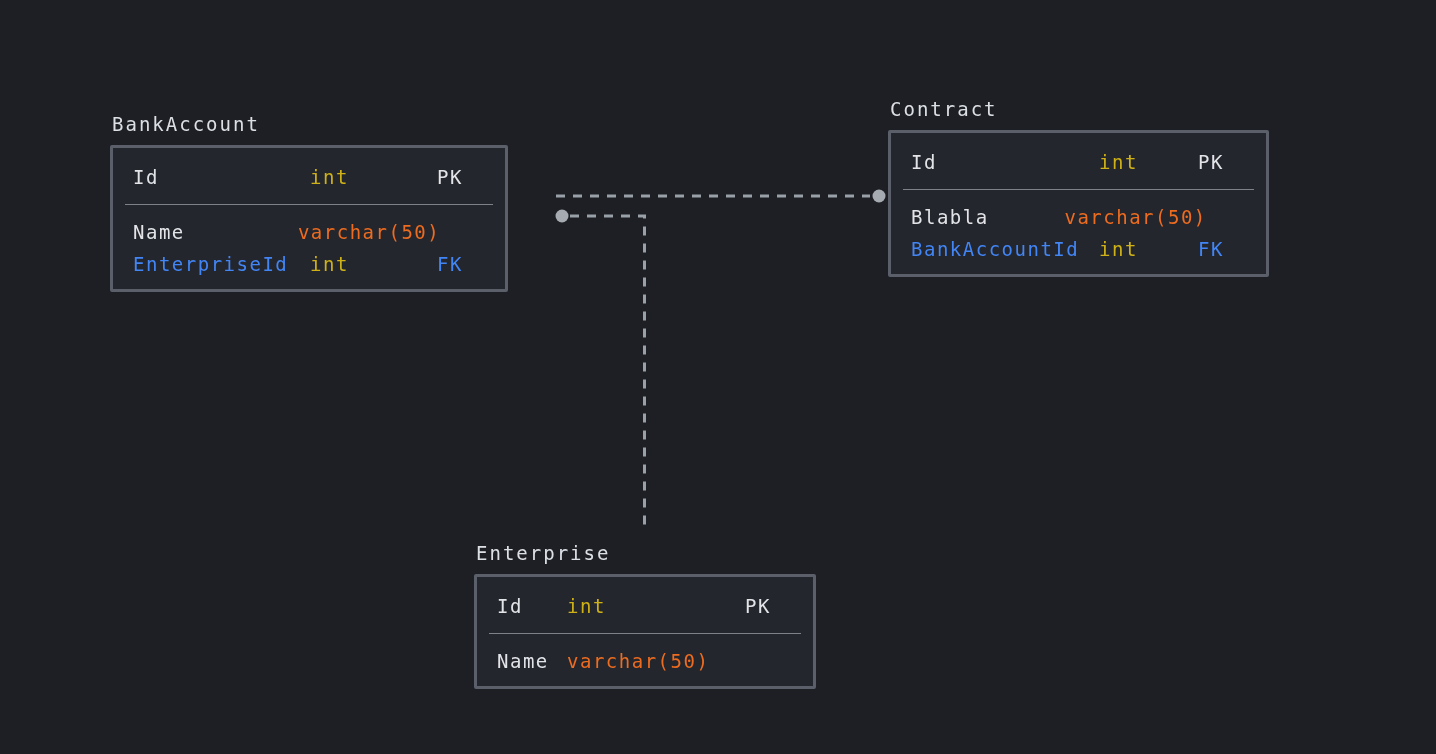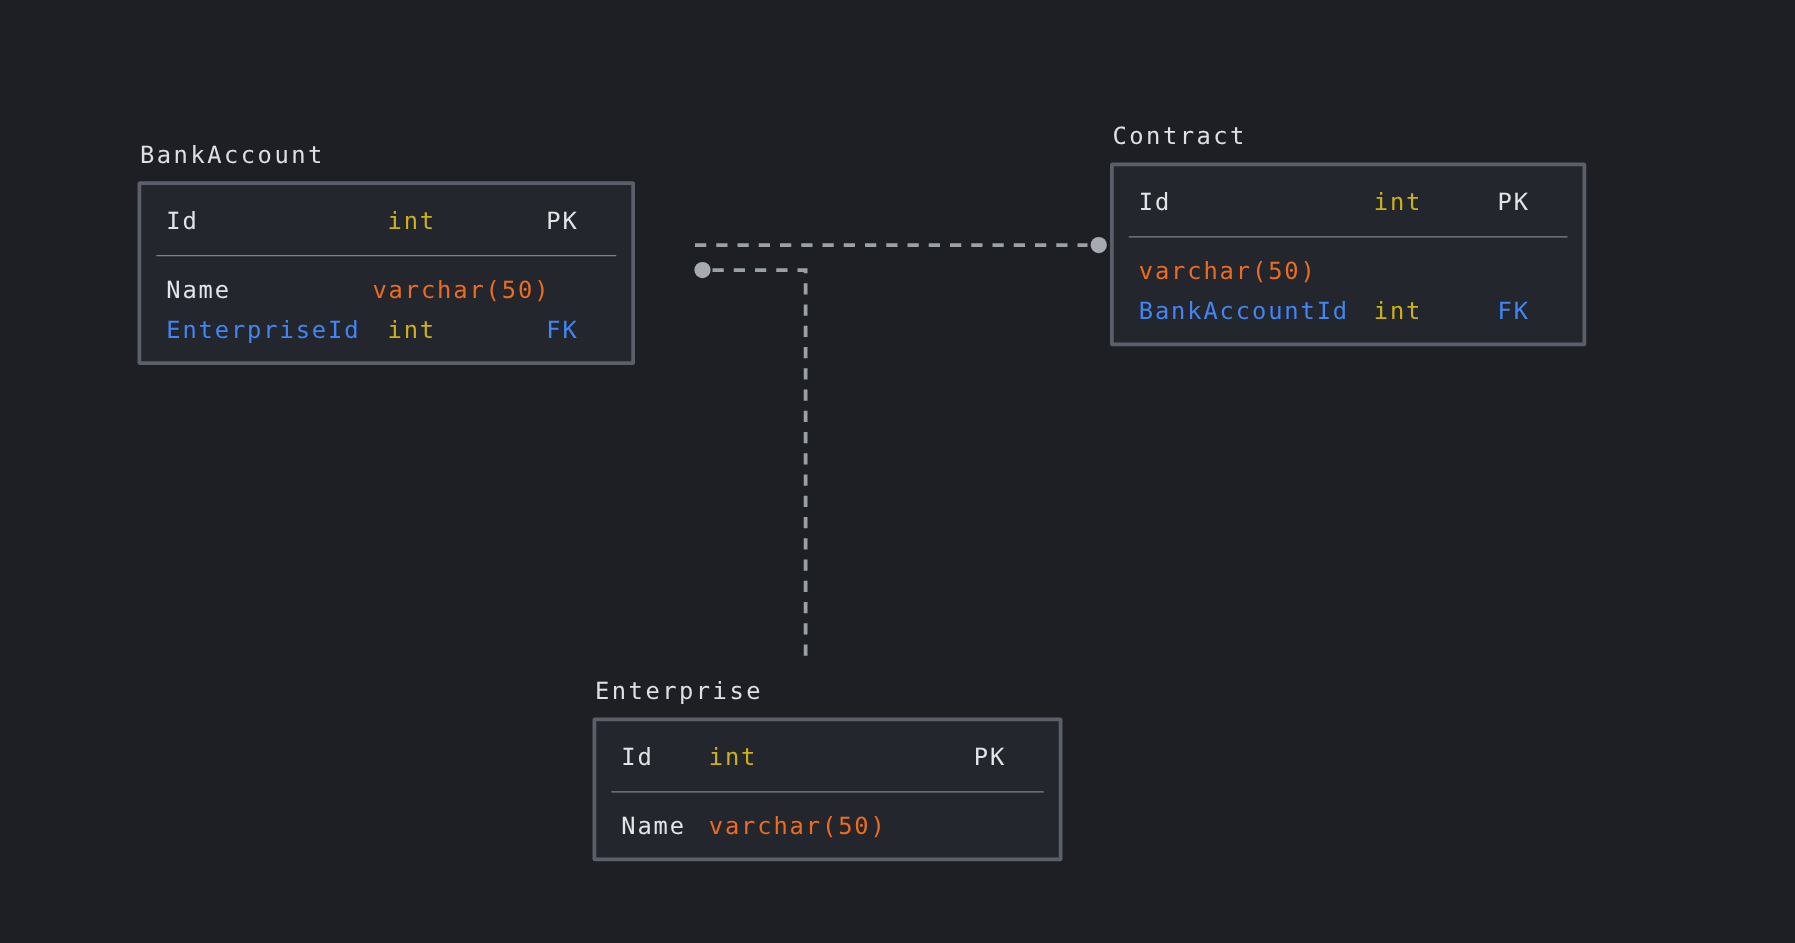--- a/index.html
+++ b/index.html
@@ -93,33 +93,34 @@
       <div class="sec sec-pk">
         <div class="row">
           <span class="cell cell-name">Id</span>
           <span class="cell cell-type tok-int">int</span>
           <span class="cell cell-key">PK</span>
         </div>
       </div>
       <div class="divider"></div>
       <div class="sec sec-body">
         <div class="row">
+          <span class="cell cell-name">Blabla</span>
           <span class="cell cell-type tok-varchar">varchar(50)</span>
           <span class="cell cell-key"></span>
         </div>
         <div class="row is-fk">
           <span class="cell cell-name">BankAccountId</span>
           <span class="cell cell-type tok-int">int</span>
           <span class="cell cell-key">FK</span>
         </div>
       </div>
     </div>
   </div>
 
-  <div class="entity" style="left:474px;top:541px;width:376px">
+  <div class="entity" style="left:474px;top:541px;width:342px">
     <div class="entity-title">Enterprise</div>
     <div class="entity-box cols-e">
       <div class="sec sec-pk">
         <div class="row">
           <span class="cell cell-name">Id</span>
           <span class="cell cell-type tok-int">int</span>
           <span class="cell cell-key">PK</span>
         </div>
       </div>
       <div class="divider"></div>

